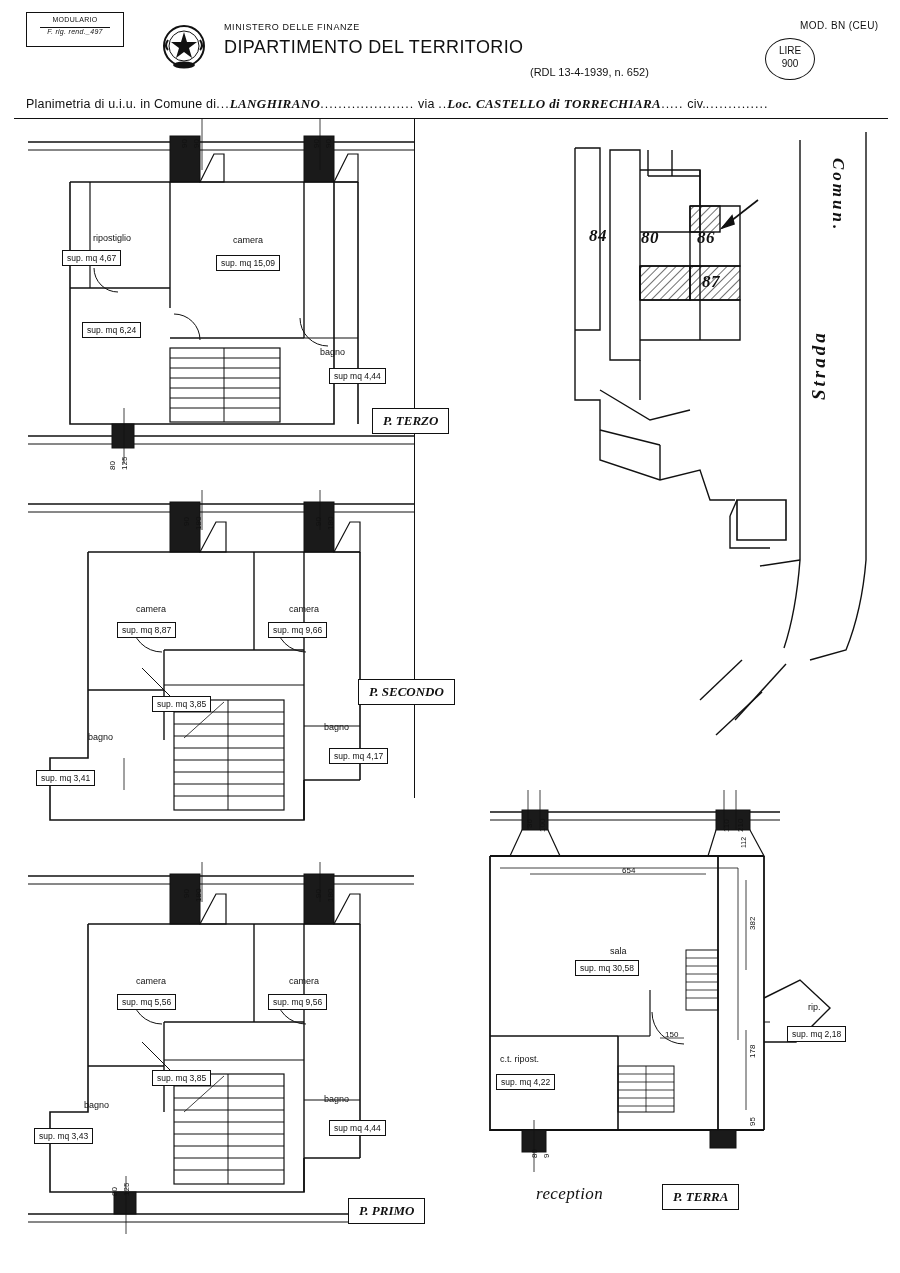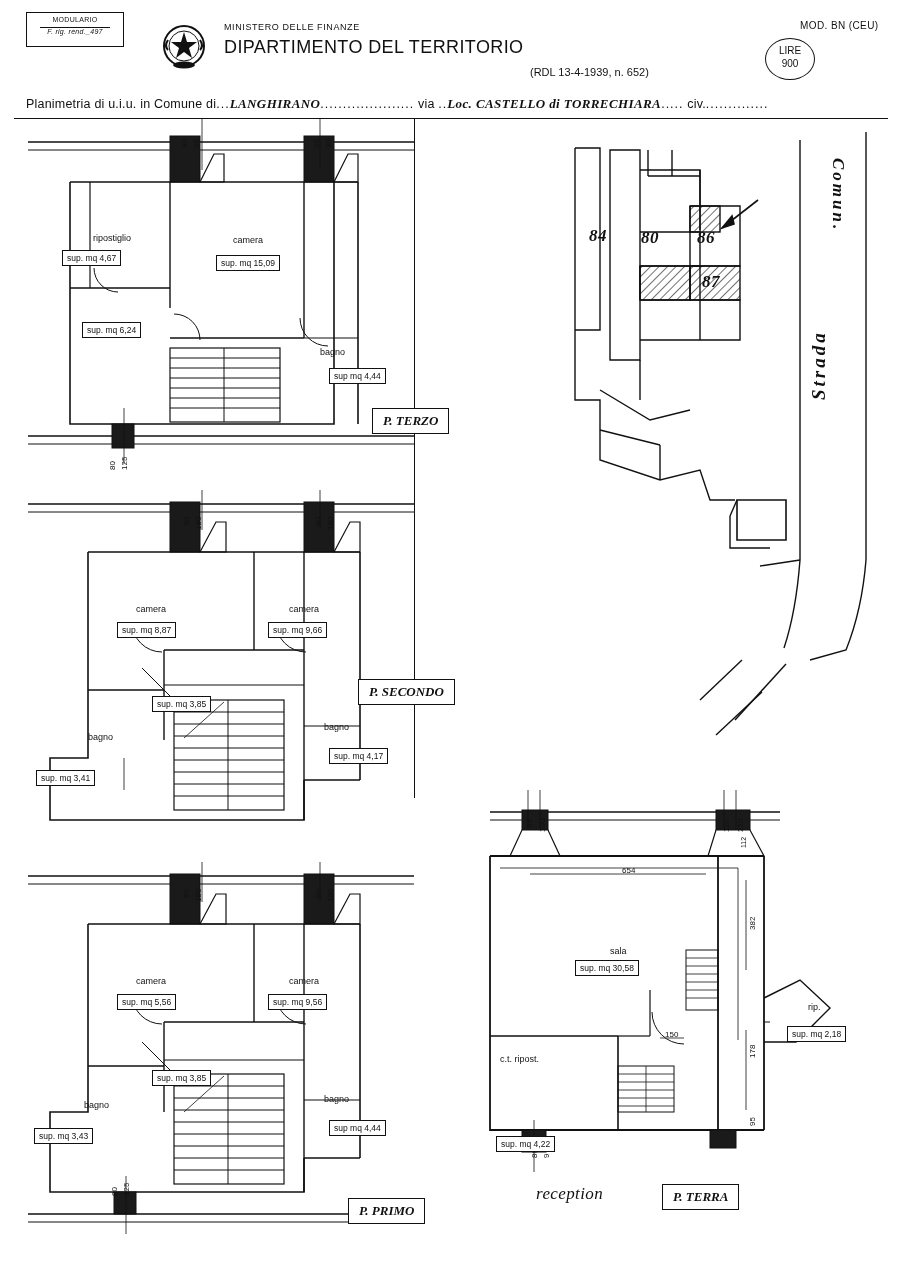--- a/index.html
+++ b/index.html
@@ -426,20 +426,20 @@
   <div class="vtxt" style="left:748px;top:1058px;">178</div>
   <div class="htxt" style="left:665px;top:1030px;">150</div>
   <div class="vtxt" style="left:748px;top:1126px;">95</div>
   <div class="vtxt" style="left:530px;top:1158px;">80</div>
   <div class="vtxt" style="left:542px;top:1158px;">9</div>
   <div class="vtxt" style="left:740px;top:848px;font-size:7px;">112</div>
 
   <div class="lbl" style="left:610px;top:946px;">sala</div>
   <div class="box" style="left:575px;top:960px;">sup. mq 30,58</div>
   <div class="lbl" style="left:500px;top:1054px;">c.t. ripost.</div>
-  <div class="box" style="left:496px;top:1136px;">sup. mq 4,22</div>
+  <div class="box" style="left:496px;top:1074px;">sup. mq 4,22</div>
   <div class="lbl" style="left:808px;top:1002px;">rip.</div>
   <div class="box" style="left:787px;top:1026px;">sup. mq 2,18</div>
 
   <div class="hand" style="position:absolute;left:536px;top:1184px;font-size:17px;font-weight:normal;">reception</div>
   <div class="floorlabel" style="left:662px;top:1184px;">P. TERRA</div>
 
 </div>
 
 </body></html>

